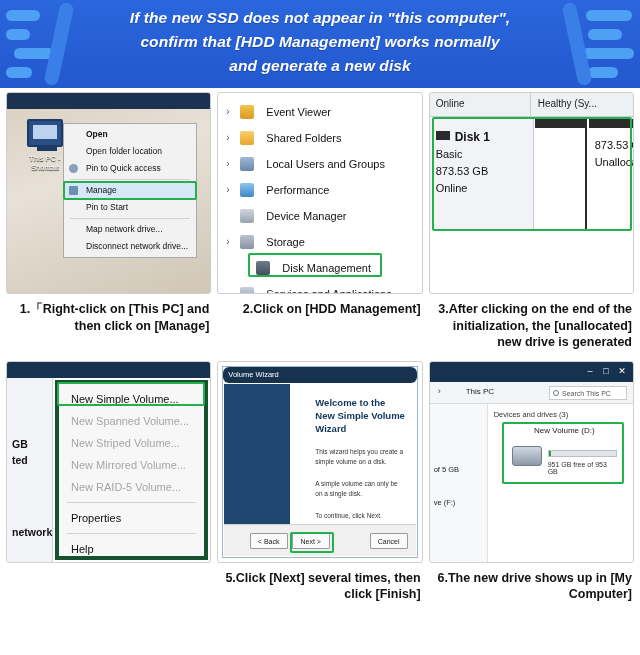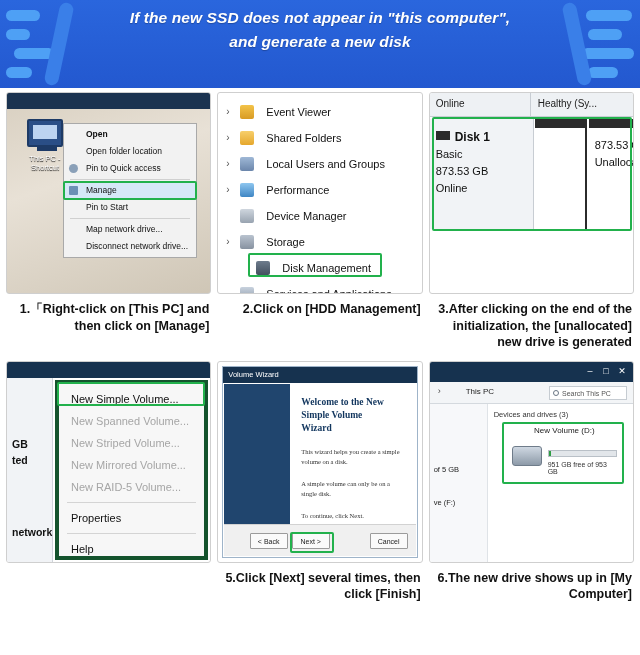--- a/index.html
+++ b/index.html
@@ -155,23 +155,23 @@
   .p4 .lb2 { position:absolute; left:2px; top:74px; }
   .p4 .lb3 { position:absolute; left:2px; top:146px; }
   .p4 .menu { position:absolute; left:48px; top:18px; right:2px; bottom:2px; background:#f7f7f7; border:4px solid #14532d; font-size:11px; color:#111; padding-top:4px; }
   .p4 .menu .mi { height:22px; line-height:22px; padding-left:12px; white-space:nowrap; }
   .p4 .menu .mi.dis { color:#a6a6a6; }
   .p4 .menu .sep { height:1px; background:#d4d4d4; margin:4px 8px; }
 
   
   .p5 { background:#ffffff; }
   .p5 .dlg { position:absolute; left:4px; top:4px; right:4px; bottom:4px; border:1px solid #9fb4c9; background:#ffffff; }
-  .p5 .dlg-tb { height:16px; background:#16324f; color:#fff; font-size:7.5px; line-height:16px; padding-left:5px; }
+  .p5 .dlg-tb { height:16px; background:#16324f; color:#fff; font-size:7.5px; line-height:16px; padding-left:5px;border-radius:6px; }
   .p5 .dlg-left { position:absolute; left:1px; top:17px; width:66px; bottom:32px; background:#20456e; }
-  .p5 .dlg-body { position:absolute; left:68px; top:17px; right:1px; bottom:32px; background:#ffffff; padding:12px 10px 0 10px;font-family:Liberation Serif, serif; }
+  .p5 .dlg-body { position:absolute; left:68px; top:17px; right:1px; bottom:32px; background:#ffffff; padding:12px 10px 0 24px; }
   .p5 .dlg-h { font-size:9.5px; font-weight:bold; color:#12365e; line-height:13px; }
   .p5 .dlg-p { font-size:6.5px; color:#333; line-height:10px; margin-top:12px; }
   .p5 .dlg-foot { position:absolute; left:1px; right:1px; bottom:1px; height:32px; background:#f0f0f0; border-top:1px solid #d2d2d2; }
   .p5 .btn { position:absolute; top:8px; height:16px; width:38px; border:1px solid #9b9b9b; background:#fafafa; font-size:7px; line-height:15px; text-align:center; color:#222; border-radius:1px; }
   .p5 .b-back { right:128px; }
   .p5 .b-next { right:86px; }
   .p5 .b-cancel { right:8px; }
 
   
   .p6 { background:#ffffff; }
@@ -203,20 +203,21 @@
     <div class="banner-deco d3"></div>
     <div class="banner-deco d4"></div>
     <div class="banner-deco d5"></div>
     <div class="banner-deco d6"></div>
     <div class="banner-deco d7"></div>
     <div class="banner-deco d8"></div>
     <div class="banner-deco d9"></div>
     <div class="banner-deco d10"></div>
     <div class="banner-text">
       <div>If the new SSD does not appear in "this computer",</div>
+      <div>confirm that [HDD Management] works normally</div>
       <div>and generate a new disk</div>
     </div>
   </div>
 
   <div class="grid">
 
     <div class="cell">
       <div class="shot p1">
         <div class="topbar"></div>
         <div class="icon-wrap">

